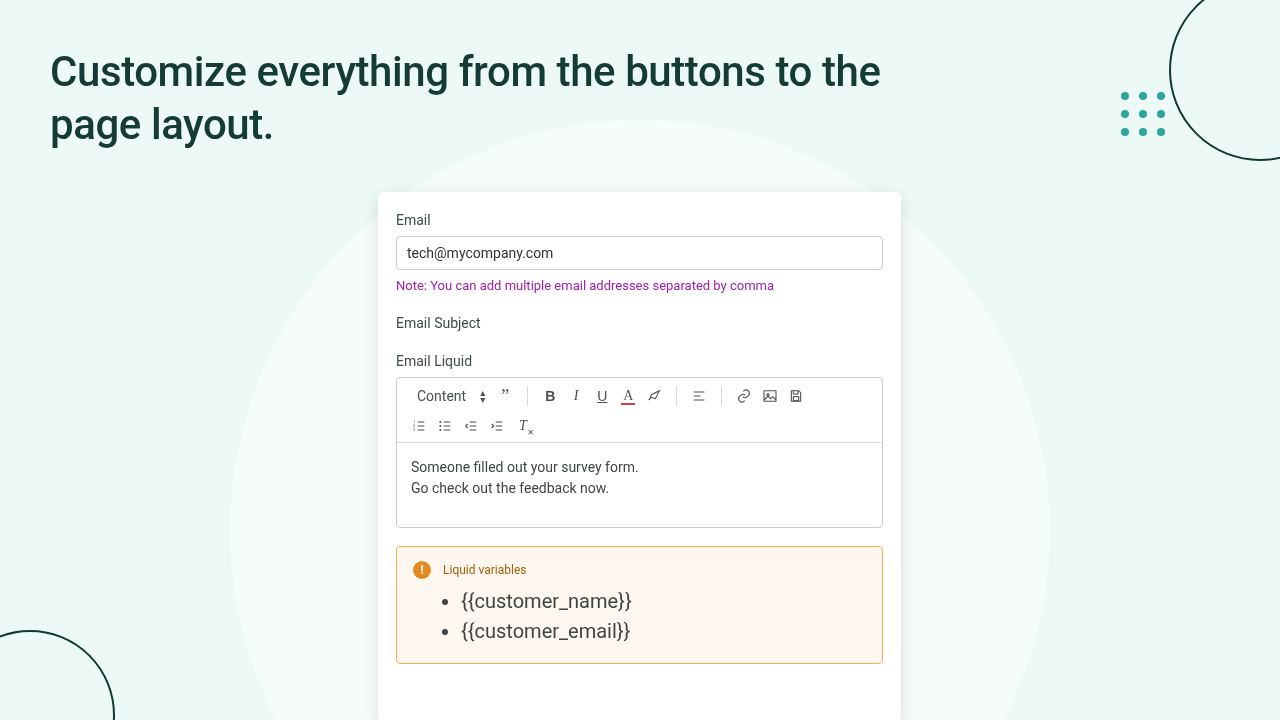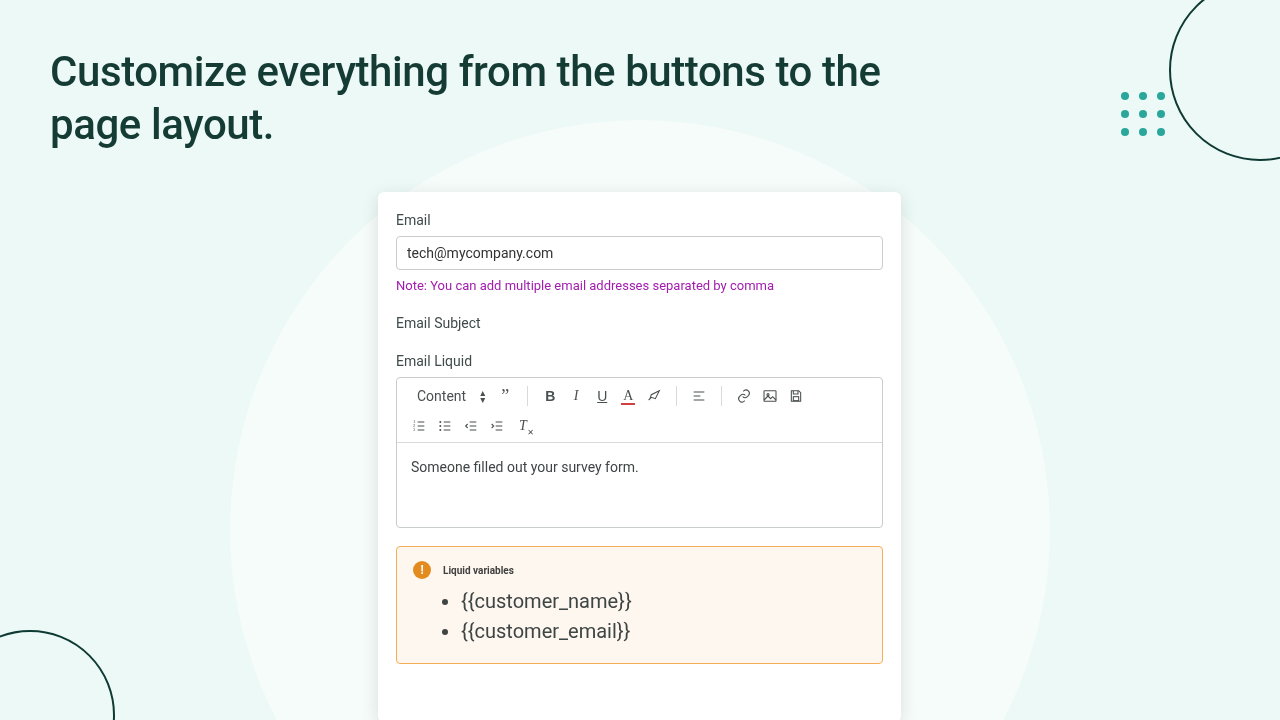--- a/index.html
+++ b/index.html
@@ -45,21 +45,21 @@
   .editor-body p { margin: 0; }
 
   .toolbar-row2 { width: 100%; display: flex; align-items: center; gap: 2px; padding: 2px 4px; }
 
   .notice {
     margin-top: 18px; border: 1px solid #f3ae56; background: #fdf7ef; border-radius: 4px;
     padding: 14px 16px 14px 16px; color: #3f4545; font-size: 14px;
   }
   .notice-head { display: flex; align-items: center; gap: 12px; margin-bottom: 6px; }
   .notice-icon { width: 18px; height: 18px; border-radius: 50%; background: #e38b1f; color: #fff; font-weight: 700; font-size: 12px; display: flex; align-items: center; justify-content: center; flex-shrink: 0; }
-  .notice-title { font-weight: 700; font-size: 10px; color: #404040; }
+  .notice-title { font-weight: 400; font-size: 12px; color: #a16207; }
   .notice-body { margin-left: 30px; }
   .notice-desc { font-size: 14px; line-height: 1.5; }
   .liquid-list { list-style: disc; margin: 10px 0 0 18px; }
   .liquid-list li { margin: 6px 0; font-size: 20px; }
 
   svg.icon { width: 16px; height: 16px; stroke: #4a4f4f; stroke-width: 1.6; fill: none; }
 </style>
 </head>
 <body>
 
@@ -194,20 +194,21 @@
                 <line x1="10" y1="12" x2="20" y2="12"></line>
                 <line x1="10" y1="18" x2="20" y2="18"></line>
                 <polyline points="4,9 7,12 4,15"></polyline>
               </svg>
           </span>
           <span class="tbtn italic" style="position:relative;">T<span style="position:absolute;right:1px;bottom:1px;font-size:8px;font-style:normal;">✕</span></span>
         </div>
       </div>
       <div class="editor-body">
         <p>Someone filled out your survey form.</p>
+        <p>Go check out the feedback now.</p>
       </div>
     </div>
   </div>
 
   
   <div class="notice">
     <div class="notice-head">
       <div class="notice-icon">!</div>
       <div class="notice-title">Liquid variables</div>
     </div>

